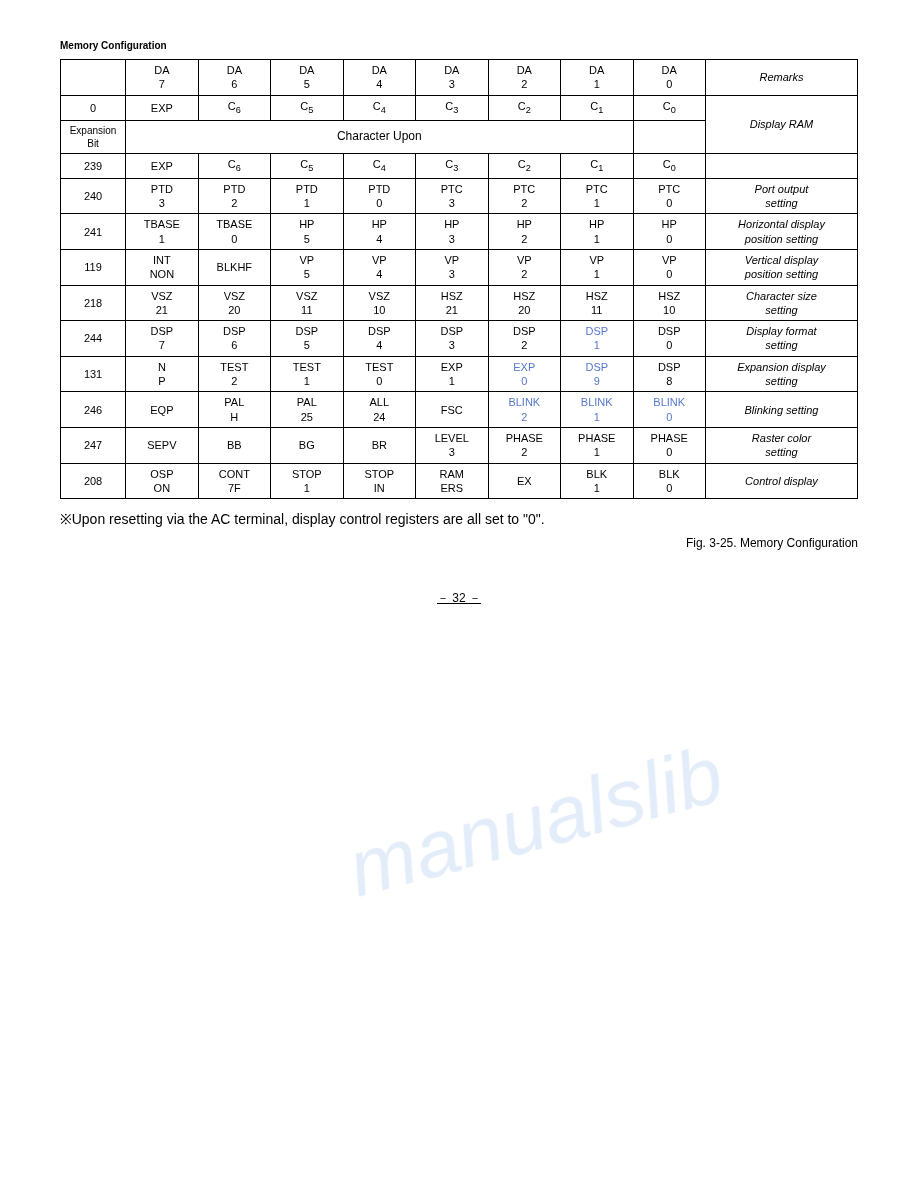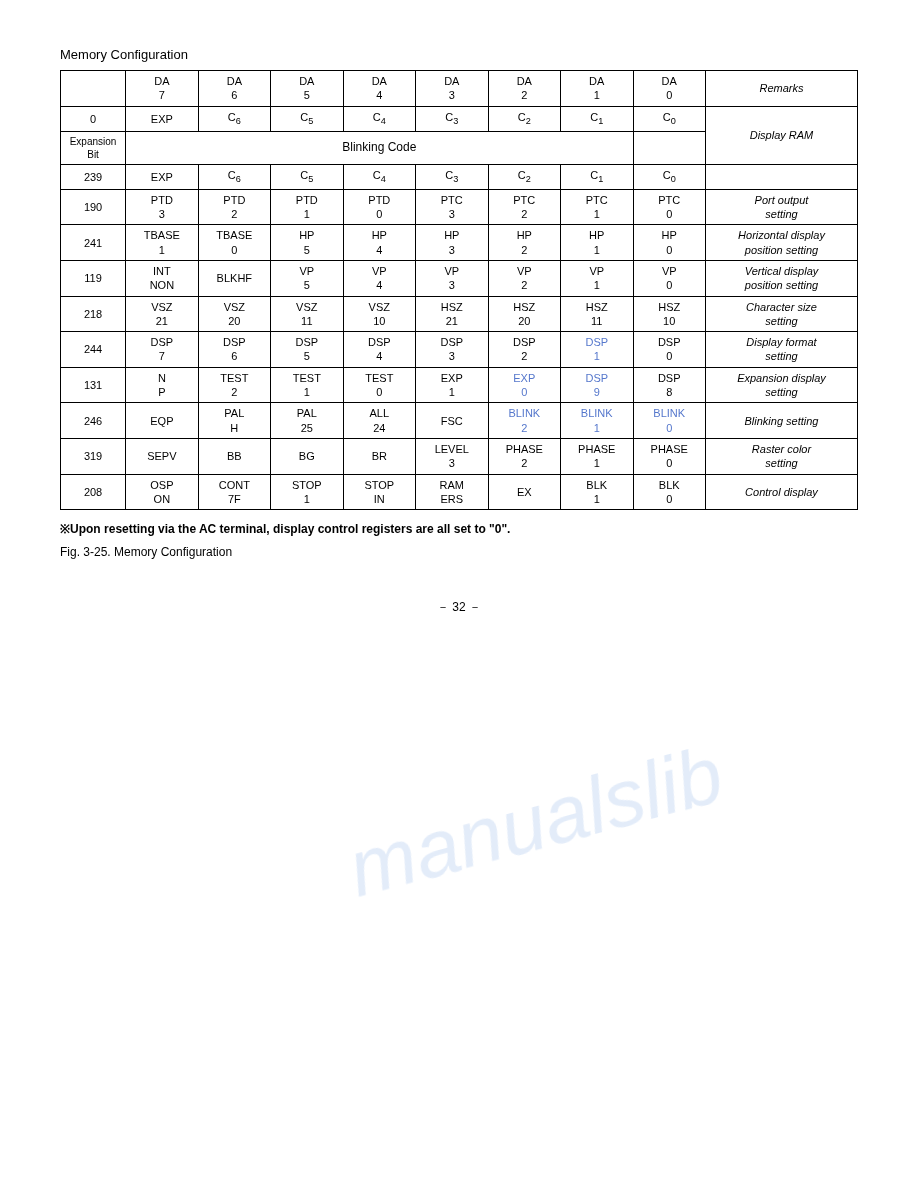--- a/index.html
+++ b/index.html
@@ -6,24 +6,23 @@
     body {
       background: #fff;
       font-family: Arial, Helvetica, sans-serif;
       font-size: 12px;
       color: #000;
       width: 918px;
       min-height: 1188px;
       padding: 40px 60px;
     }
     .section-title {
-      font-weight: normal;
+      font-weight: bold;
       margin-bottom: 8px;
-      font-size: 13px;
-      margin-top: 7px;
+      font-size: 10px;
     }
     table.mem-config {
       border-collapse: collapse;
       width: 100%;
       font-size: 11px;
     }
     table.mem-config td, table.mem-config th {
       border: 1px solid #000;
       text-align: center;
       padding: 3px 4px;
@@ -46,32 +45,32 @@
       transform: translateX(-30%) rotate(-15deg);
       font-size: 80px;
       color: rgba(100, 150, 220, 0.18);
       font-style: italic;
       pointer-events: none;
       user-select: none;
       z-index: 100;
     }
     .footnote {
       margin-top: 10px;
-      font-size: 12px;
-      font-weight: bold;
+      font-size: 14px;
     }
     .fig-caption {
-      text-align: left;
+      text-align: right;
       margin-top: 8px;
       font-size: 12px;
     }
     .page-num {
       text-align: center;
       margin-top: 40px;
       font-size: 12px;
+      text-decoration: underline;
     }
     .highlighted {
       color: #5577cc;
     }
   </style>
 </head>
 <body>
 
 <div class="watermark">manualslib</div>
 
@@ -113,38 +112,38 @@
     <td>C<sub>4</sub></td>
     <td>C<sub>3</sub></td>
     <td>C<sub>2</sub></td>
     <td>C<sub>1</sub></td>
     <td>C<sub>0</sub></td>
     <td class="remarks-col" rowspan="2">Display RAM</td>
   </tr>
 
   <tr>
     <td style="font-size:10px;">Expansion<br>Bit</td>
-    <td colspan="7" class="char-code-cell">Blinking Code</td>
+    <td colspan="7" class="char-code-cell">Character Upon</td>
   </tr>
 
   <tr>
     <td>239</td>
     <td>EXP</td>
     <td>C<sub>6</sub></td>
     <td>C<sub>5</sub></td>
     <td>C<sub>4</sub></td>
     <td>C<sub>3</sub></td>
     <td>C<sub>2</sub></td>
     <td>C<sub>1</sub></td>
     <td>C<sub>0</sub></td>
     <td class="remarks-col"></td>
   </tr>
 
   <tr>
-    <td>190</td>
+    <td>240</td>
     <td>PTD<br>3</td>
     <td>PTD<br>2</td>
     <td>PTD<br>1</td>
     <td>PTD<br>0</td>
     <td>PTC<br>3</td>
     <td>PTC<br>2</td>
     <td>PTC<br>1</td>
     <td>PTC<br>0</td>
     <td class="remarks-col">Port output<br>setting</td>
   </tr>
@@ -221,21 +220,21 @@
     <td>PAL<br>25</td>
     <td>ALL<br>24</td>
     <td>FSC</td>
     <td class="highlighted">BLINK<br>2</td>
     <td class="highlighted">BLINK<br>1</td>
     <td class="highlighted">BLINK<br>0</td>
     <td class="remarks-col">Blinking setting</td>
   </tr>
 
   <tr>
-    <td>319</td>
+    <td>247</td>
     <td>SEPV</td>
     <td>BB</td>
     <td>BG</td>
     <td>BR</td>
     <td>LEVEL<br>3</td>
     <td>PHASE<br>2</td>
     <td>PHASE<br>1</td>
     <td>PHASE<br>0</td>
     <td class="remarks-col">Raster color<br>setting</td>
   </tr>

